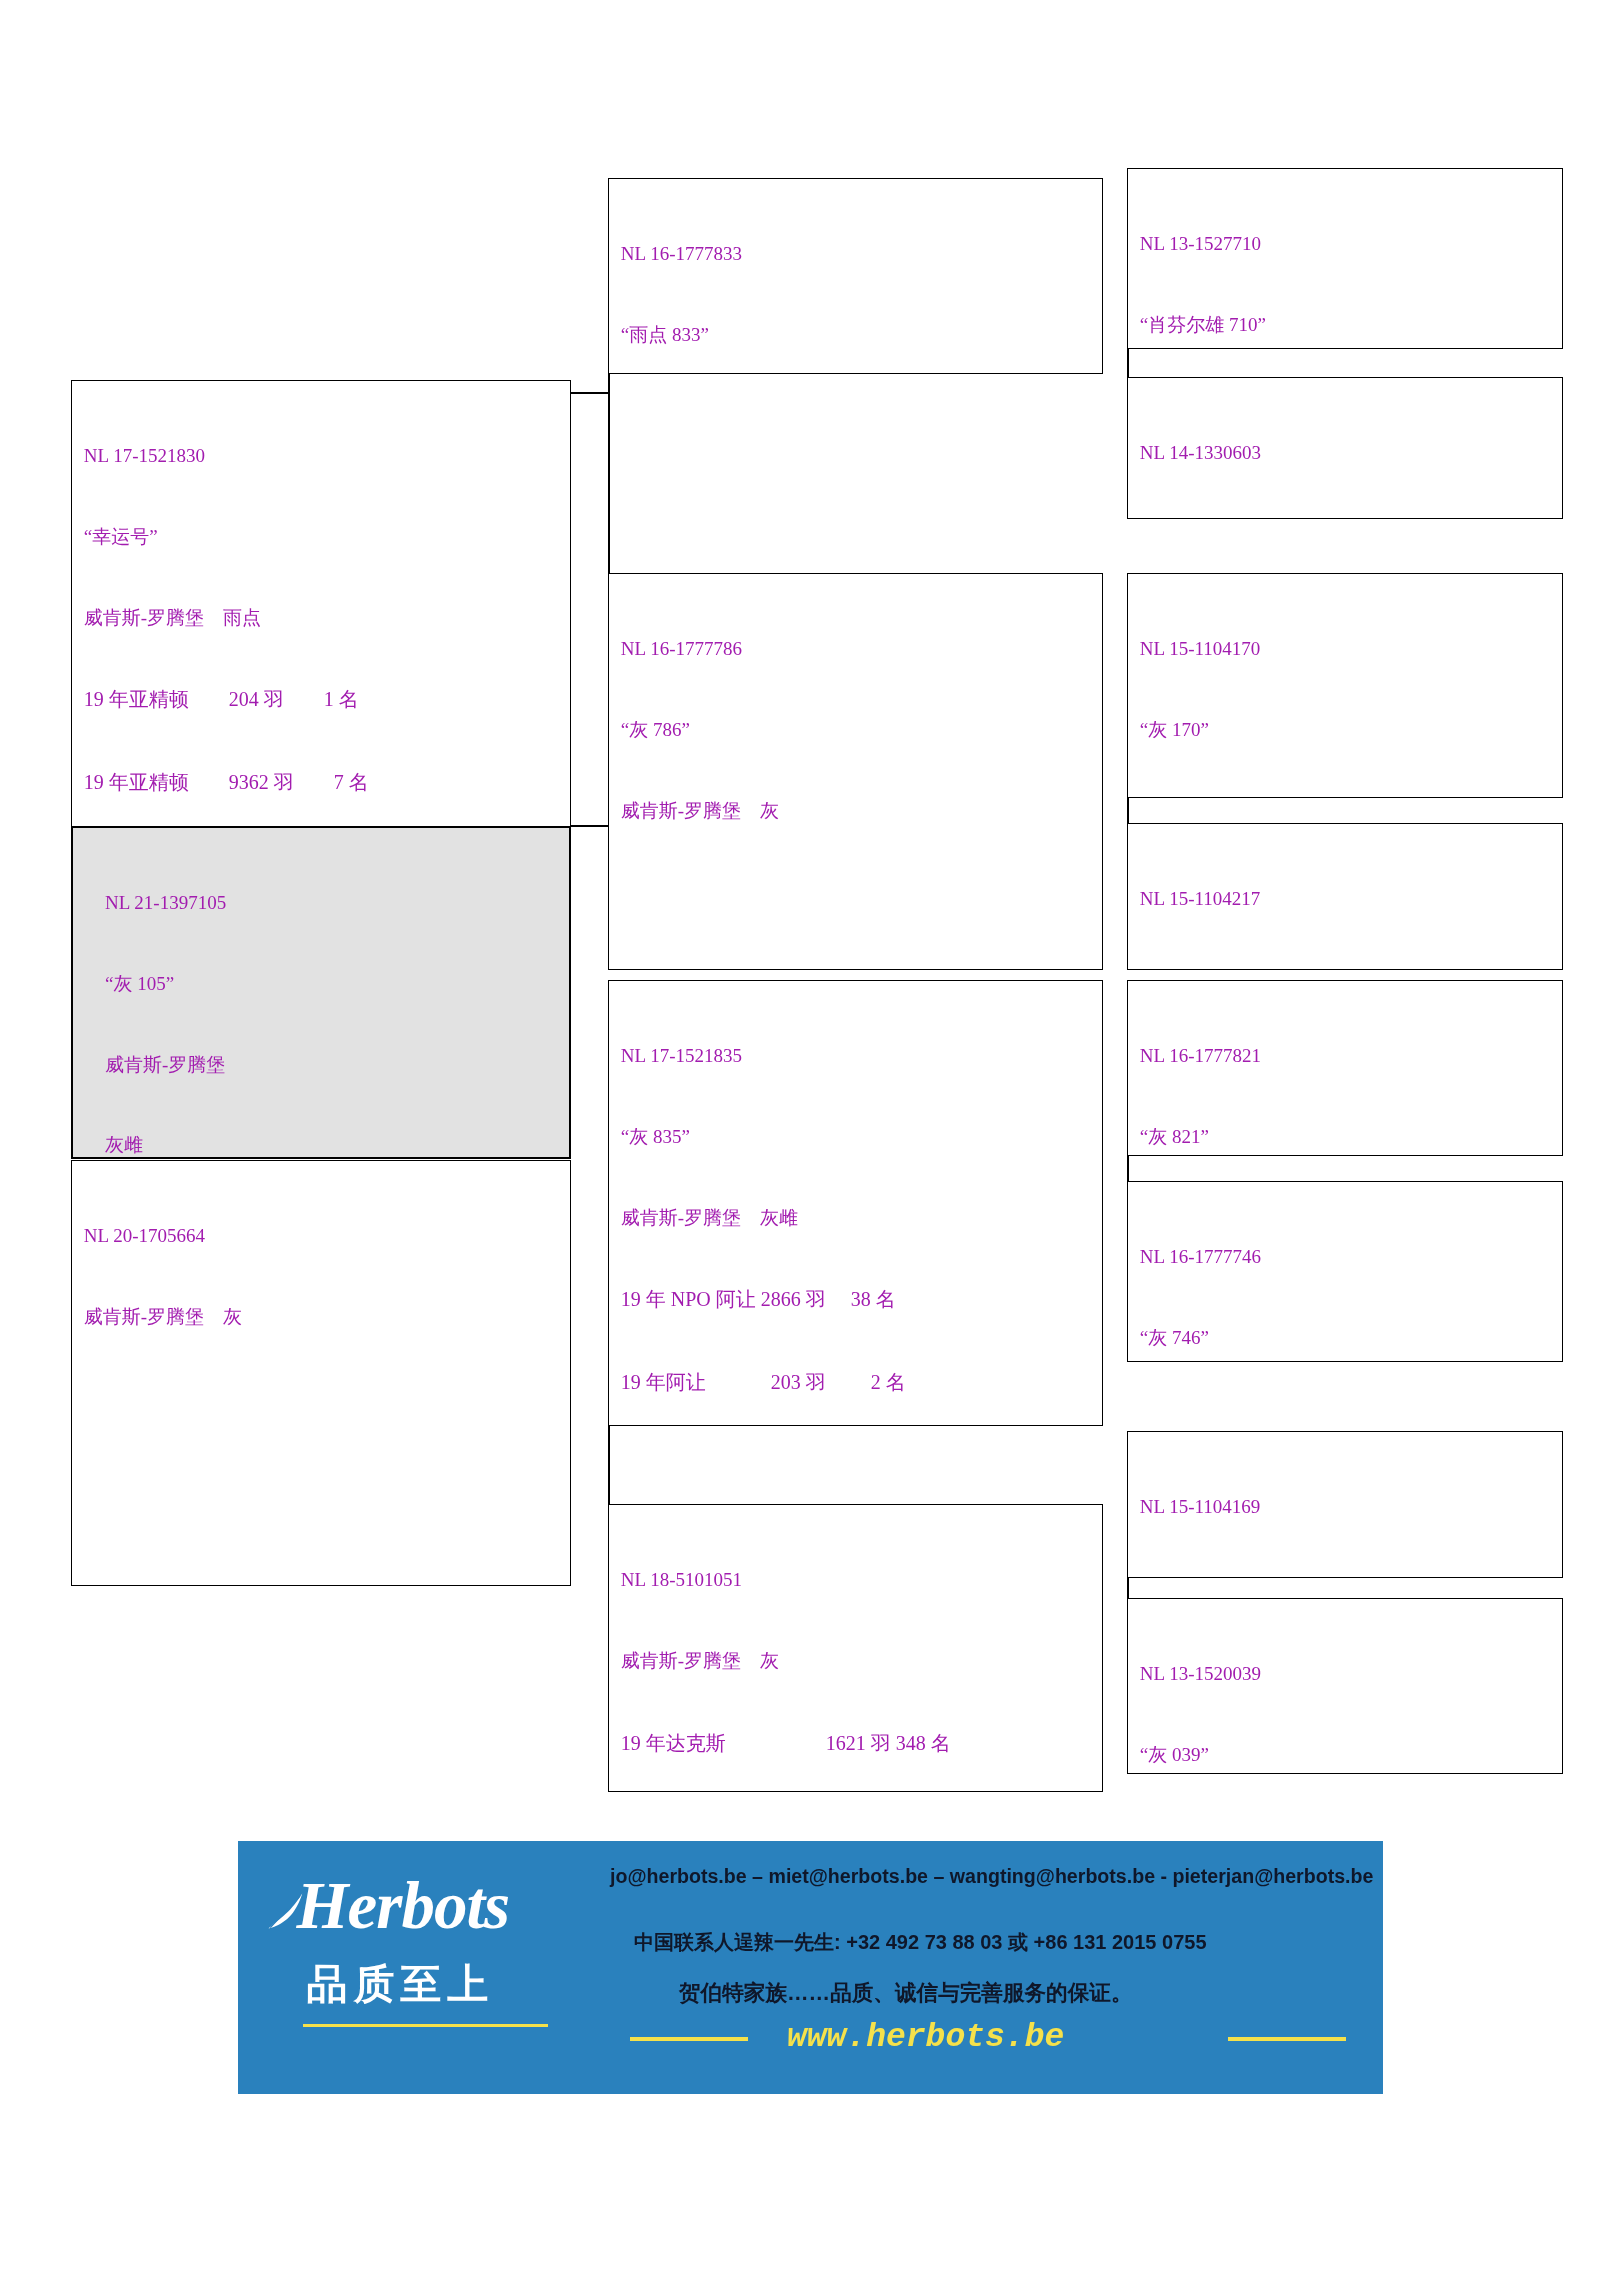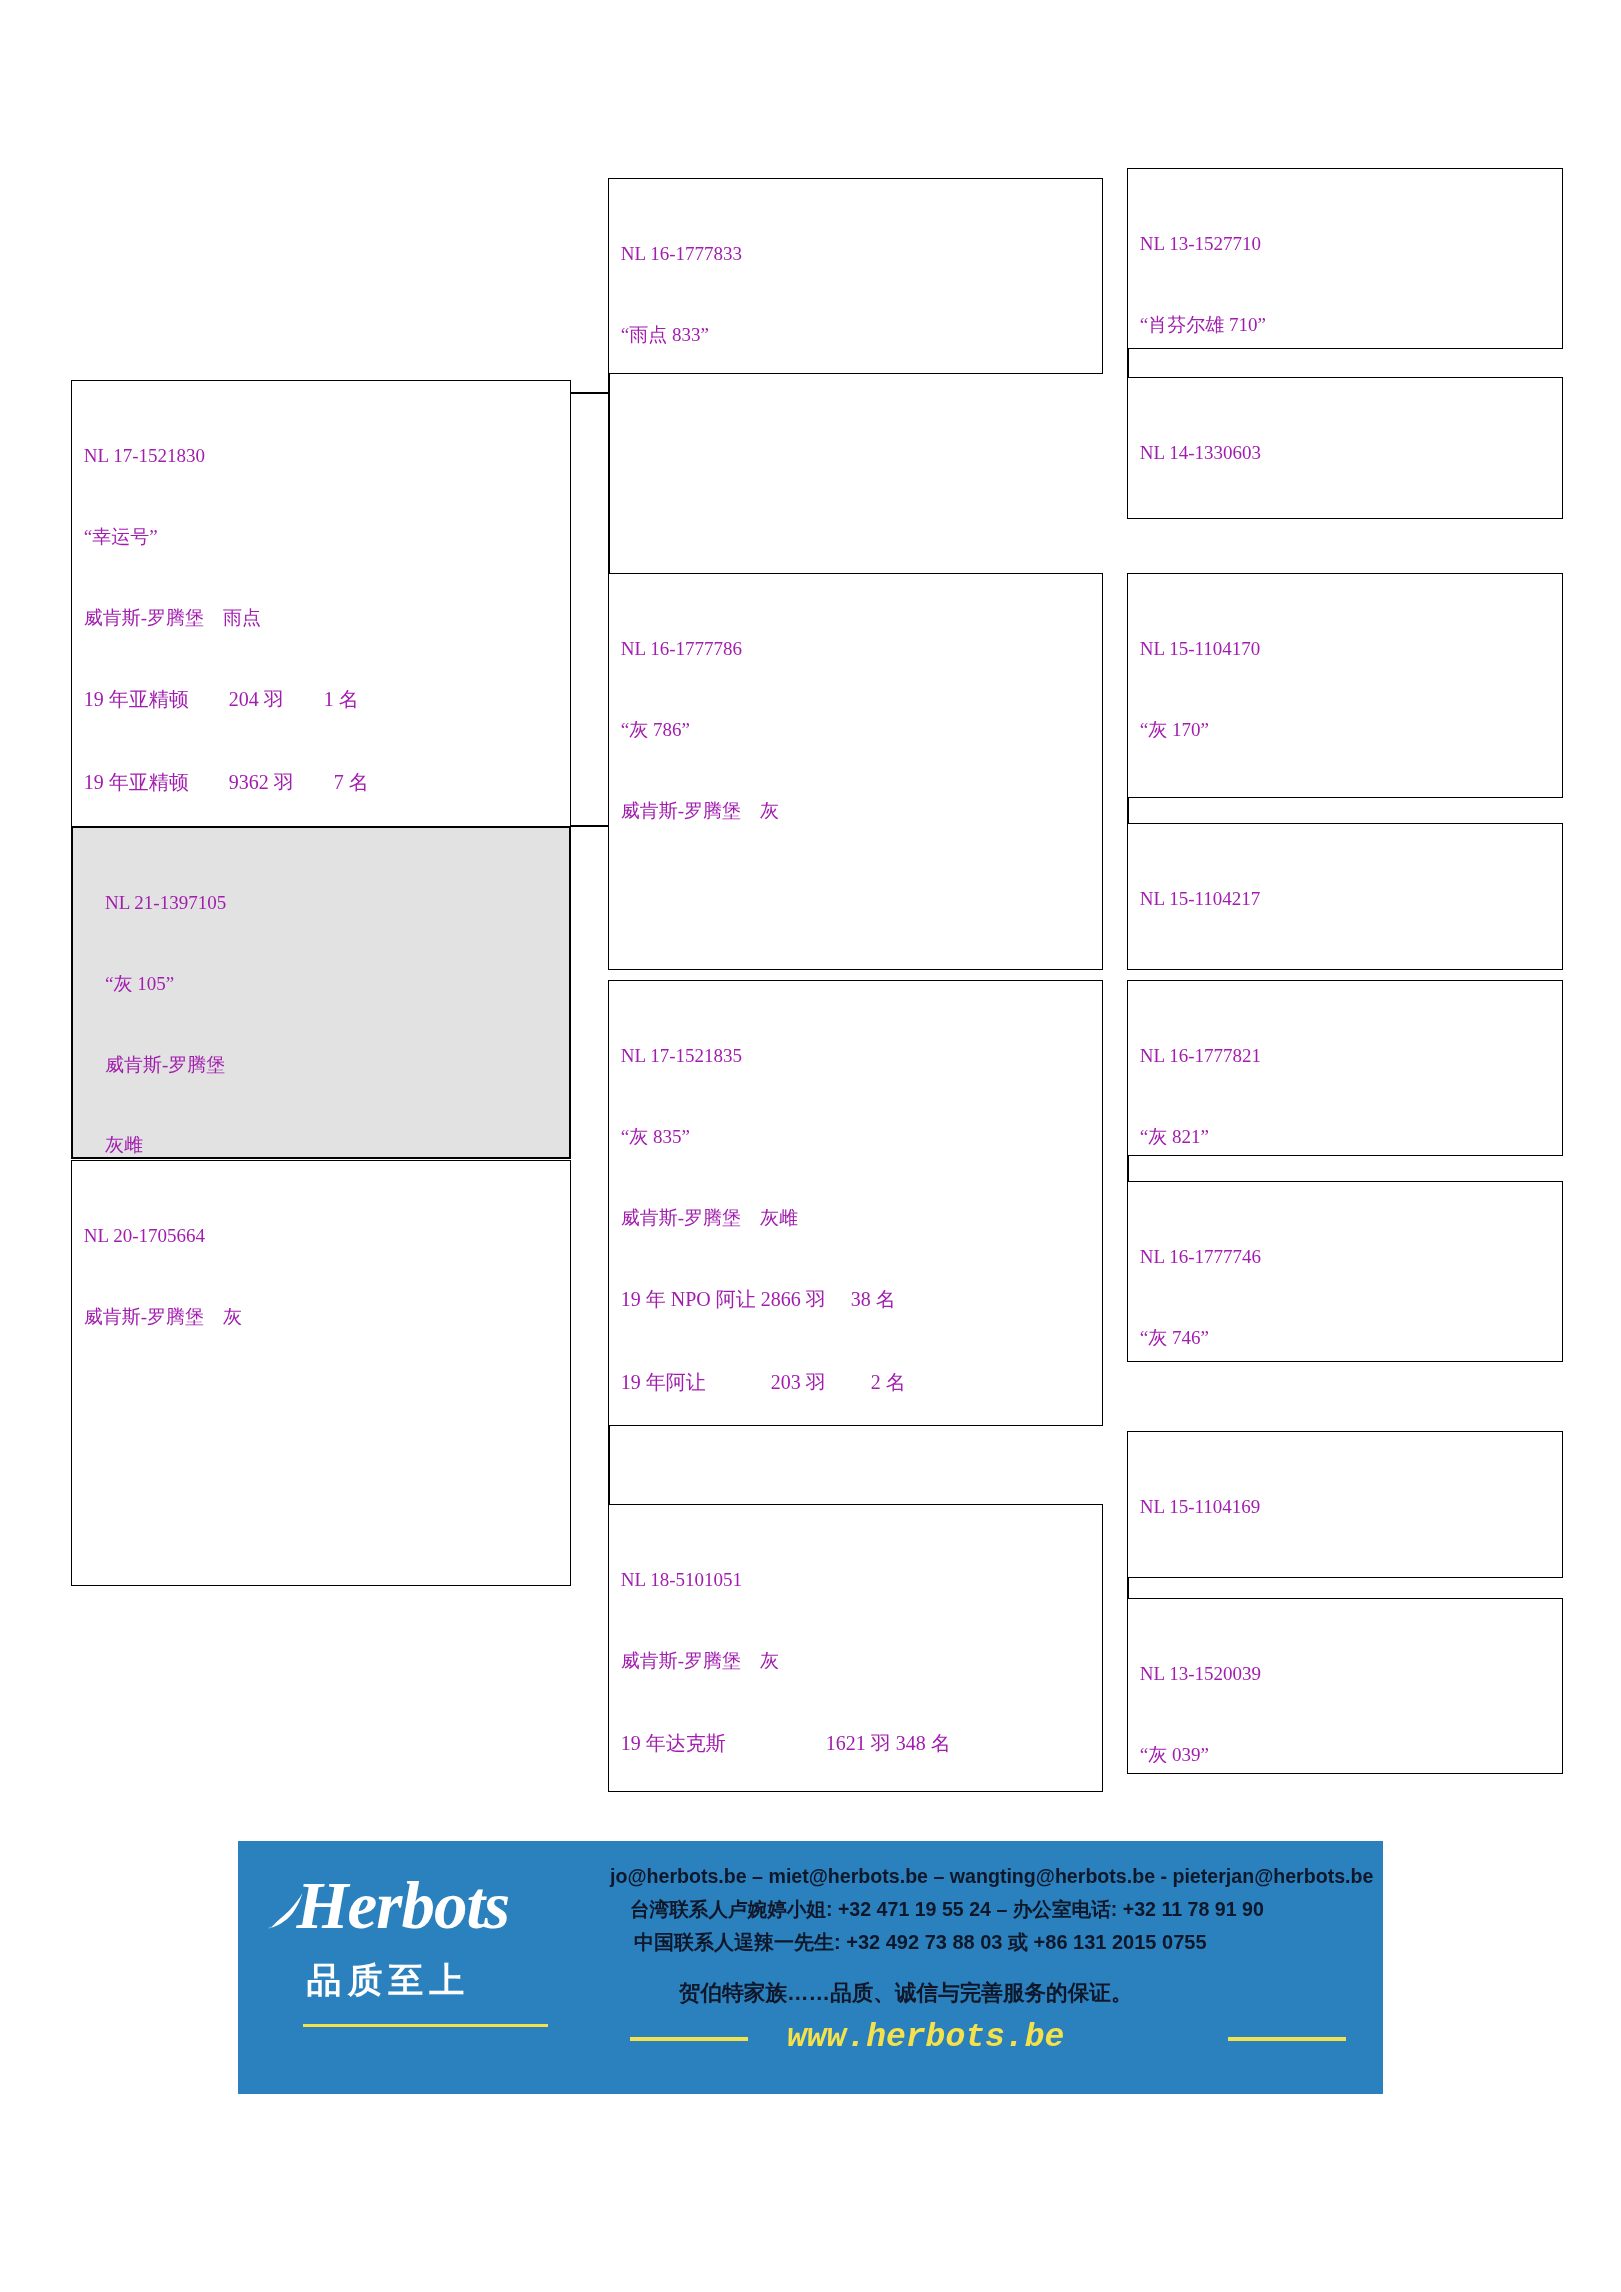--- a/index.html
+++ b/index.html
@@ -32,21 +32,21 @@
   .logo-herbots{
     font-family:"Liberation Serif", serif;font-style:italic;font-weight:bold;
     font-size:67px;color:#fff;letter-spacing:-1px;line-height:1;
     position:absolute;left:33px;top:5.9px;
   }
   .logo-feather{
     position:absolute;left:0px;top:21.6px;width:45px;height:45px;
   }
   .logo-cn{
     position:absolute;left:43px;top:90px;
-    font-family:Liberation Serif, serif;font-weight:bold;font-size:35px;
+    font-family:Liberation Serif, serif;font-weight:bold;font-size:41px;
     color:#fff;letter-spacing:5.9px;
   }
   .logo-rule{position:absolute;left:39px;top:157px;width:245px;height:3.9px;background:#f5e14b;}
   .bn-line{
     position:absolute;color:#0f172a;font-family:"Liberation Sans", sans-serif;
     white-space:nowrap;
   }
   .bn-emails{left:372px;top:23.5px;font-size:19.6px;font-weight:bold;}
   .bn-tw{left:392px;top:55px;font-size:19.6px;font-weight:bold;}
   .bn-cn{left:396px;top:88px;font-size:20px;font-weight:bold;}
@@ -205,21 +205,20 @@
       <svg class="logo-feather" viewBox="0 0 100 100">
         <path d="M10 90 C30 70 55 60 85 12 C70 60 45 78 18 88 Z" fill="#ffffff"></path>
         <path d="M14 88 L80 18" stroke="#2a81bd" stroke-width="3" fill="none"></path>
       </svg>
       <div class="logo-herbots">Herbots</div>
       <div class="logo-cn">品质至上</div>
       <div class="logo-rule"></div>
     </div>
 
     <div class="bn-line bn-emails">jo@herbots.be – miet@herbots.be – wangting@herbots.be - pieterjan@herbots.be</div>
-    <div class="bn-line bn-tw">台湾联系人卢婉婷小姐: +32 471 19 55 24 – 办公室电话: +32 11 78 91 90</div>
     <div class="bn-line bn-cn">中国联系人逞辣一先生: +32 492 73 88 03 或 +86 131 2015 0755</div>
     <div class="bn-line bn-slogan">贺伯特家族……品质、诚信与完善服务的保证。</div>
     <div class="bn-dash-l"></div>
     <div class="bn-url">www.herbots.be</div>
     <div class="bn-dash-r"></div>
   </div>
 
 </div>
 
 

